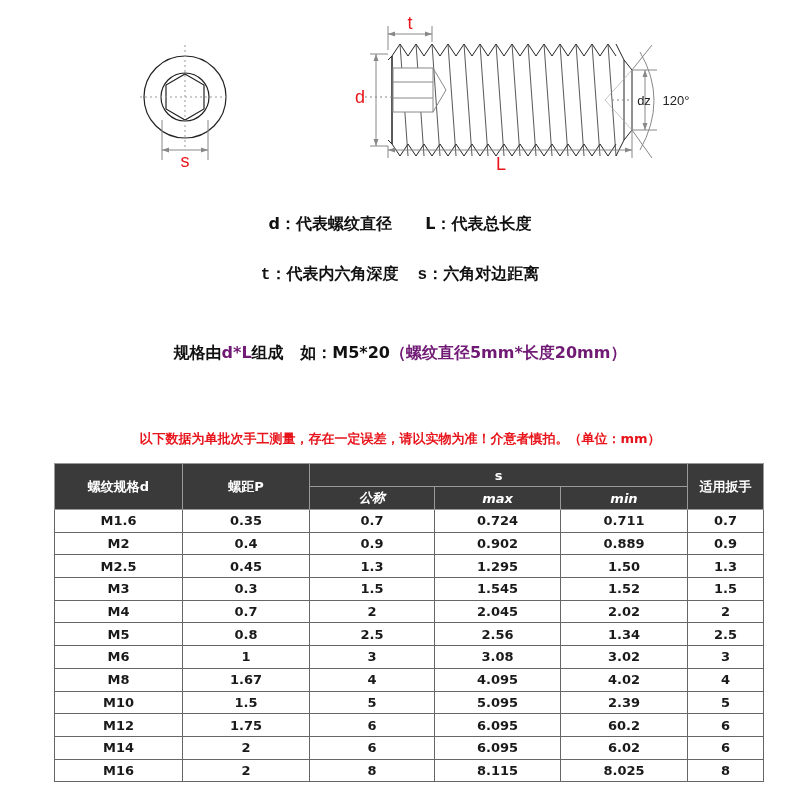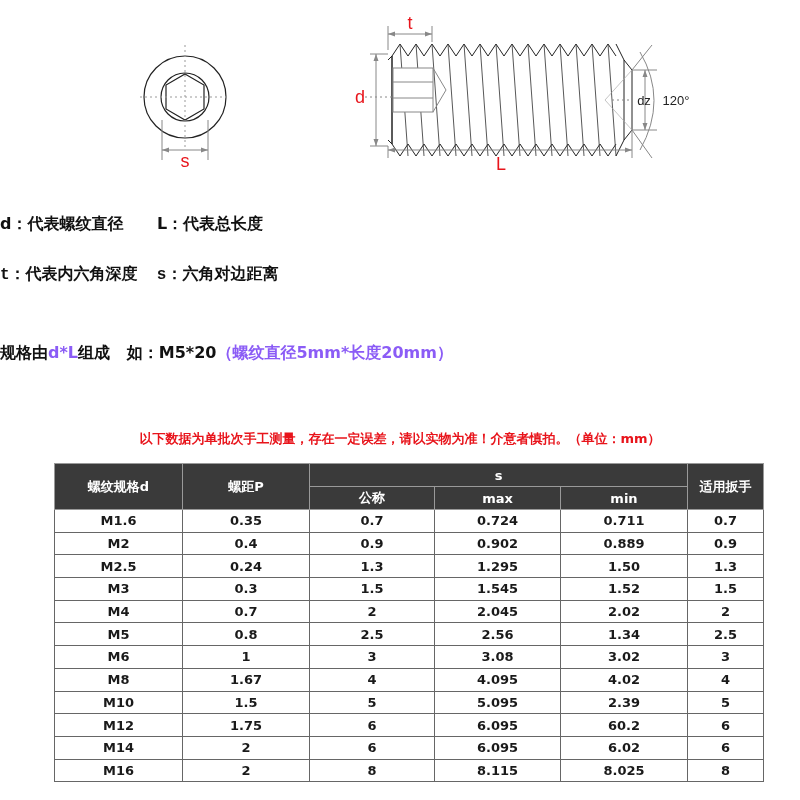--- a/index.html
+++ b/index.html
@@ -1,28 +1,28 @@
 <!DOCTYPE html>
 <html><head>
 <meta charset="utf-8">
 <style>
   html, body { margin:0; padding:0; }
   body { width:800px; height:800px; background:#ffffff; position:relative; overflow:hidden;
          font-family:"DejaVu Sans", sans-serif; color:#111; }
   .diagram { position:absolute; left:0; top:0; width:800px; height:190px; }
-  .legend-line { position:absolute; left:0; width:800px; font-weight:bold; font-size:16px; white-space:pre; }
-  .red { color:#8b5cf6; }
+  .legend-line { position:absolute; left:0; width:800px; text-align:center; font-weight:bold; font-size:16px; white-space:pre; }
+  .red { color:#701a75; }
   .note { position:absolute; left:0; top:430px; width:800px; text-align:center; color:#e8141b; font-weight:bold; font-size:13px; }
   table.spec { position:absolute; left:47px; top:463px; border-collapse:collapse; table-layout:fixed;
                font-family:"DejaVu Sans", sans-serif; font-weight:bold;margin-left:7px; }
   table.spec th, table.spec td { border:1px solid #666; text-align:center; padding:0; }
   table.spec th { background:#3a3a3a; color:#ffffff; font-size:13px; border-color:#999; }
   table.spec td { height:21.7px; font-size:13px; color:#1a1a1a; background:#fff; }
   table.spec tr.h1 th { height:22px; }
-  table.spec tr.h2 th { height:22px; }
+  table.spec tr.h2 th { height:22px;font-style:italic; }
 </style>
 </head>
 <body>
 
 <svg class="diagram" viewBox="0 0 800 190" width="800" height="190">
 
   <g stroke="#222" fill="none" stroke-width="1.2">
     <circle cx="185" cy="97" r="41"></circle>
     <circle cx="185" cy="97" r="24"></circle>
     <polygon points="185,74 204,85 204,109 185,120 166,109 166,85"></polygon>
@@ -152,21 +152,21 @@
     <tr>
         <td>M2</td>
         <td>0.4</td>
         <td>0.9</td>
         <td>0.902</td>
         <td>0.889</td>
         <td>0.9</td>
       </tr>
     <tr>
         <td>M2.5</td>
-        <td>0.24</td>
+        <td>0.45</td>
         <td>1.3</td>
         <td>1.295</td>
         <td>1.50</td>
         <td>1.3</td>
       </tr>
     <tr>
         <td>M3</td>
         <td>0.3</td>
         <td>1.5</td>
         <td>1.545</td>

